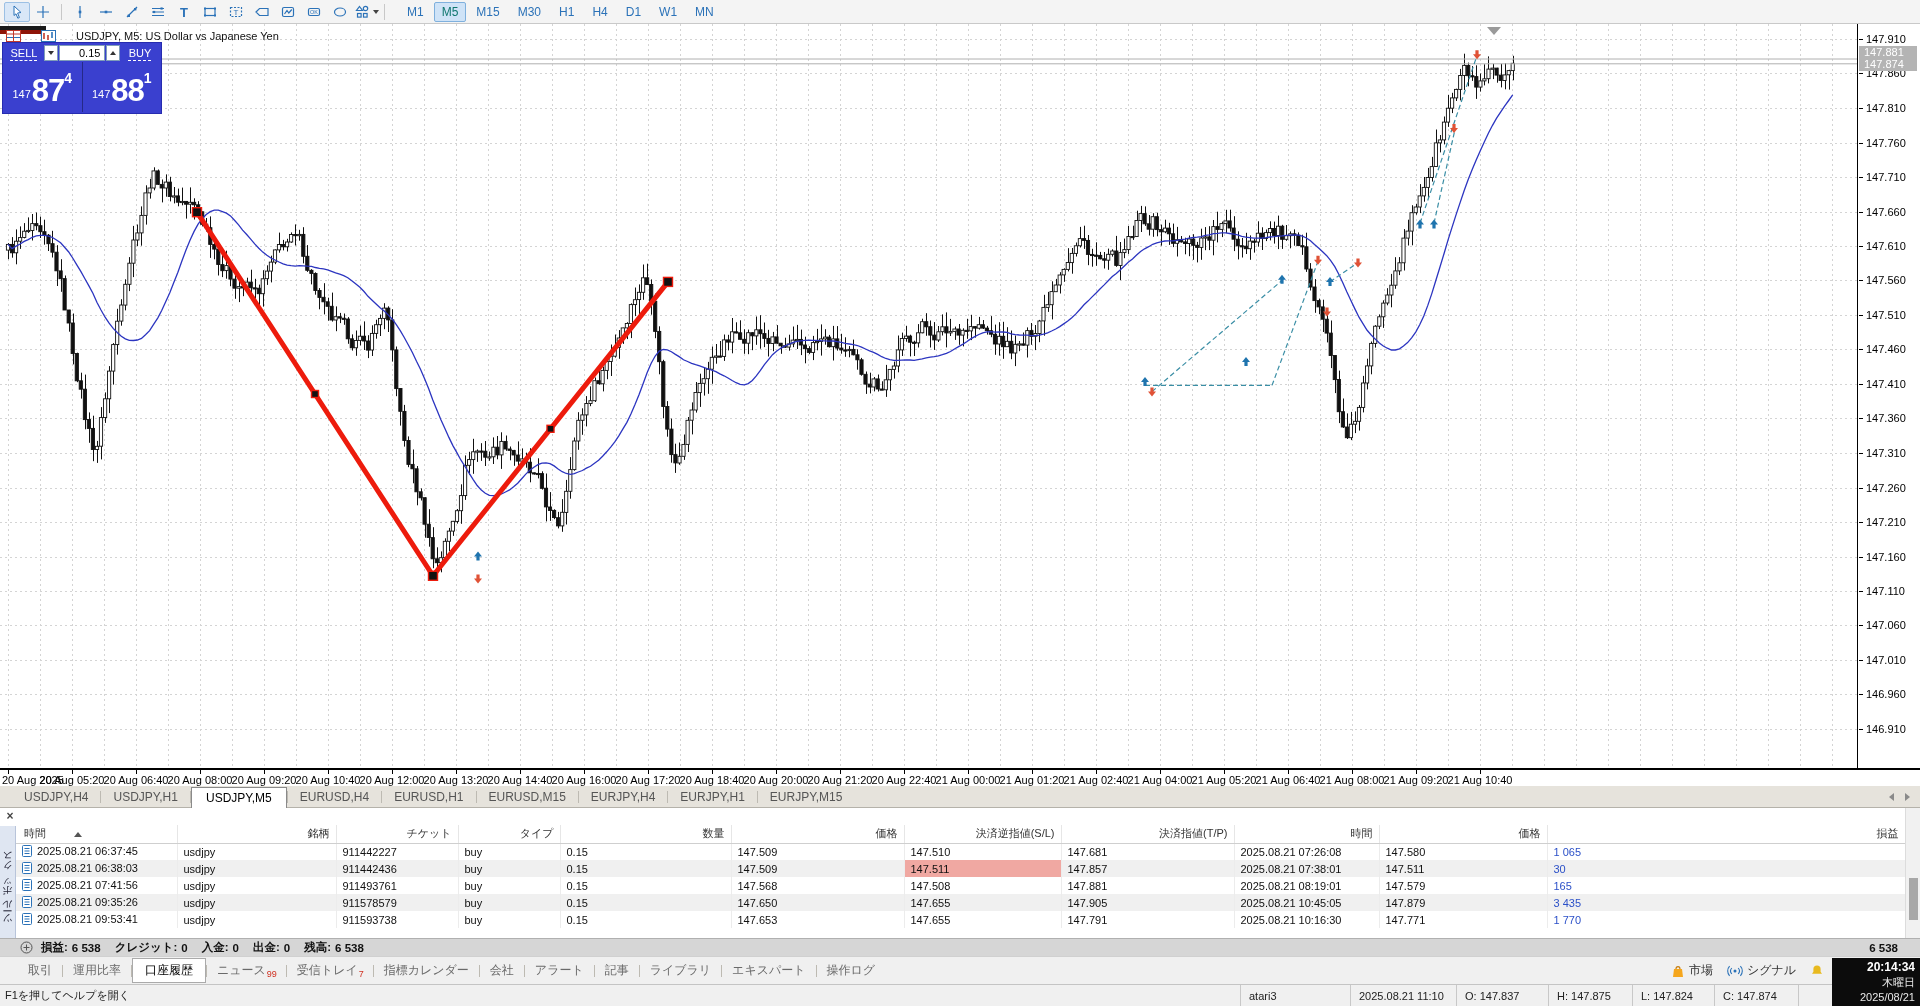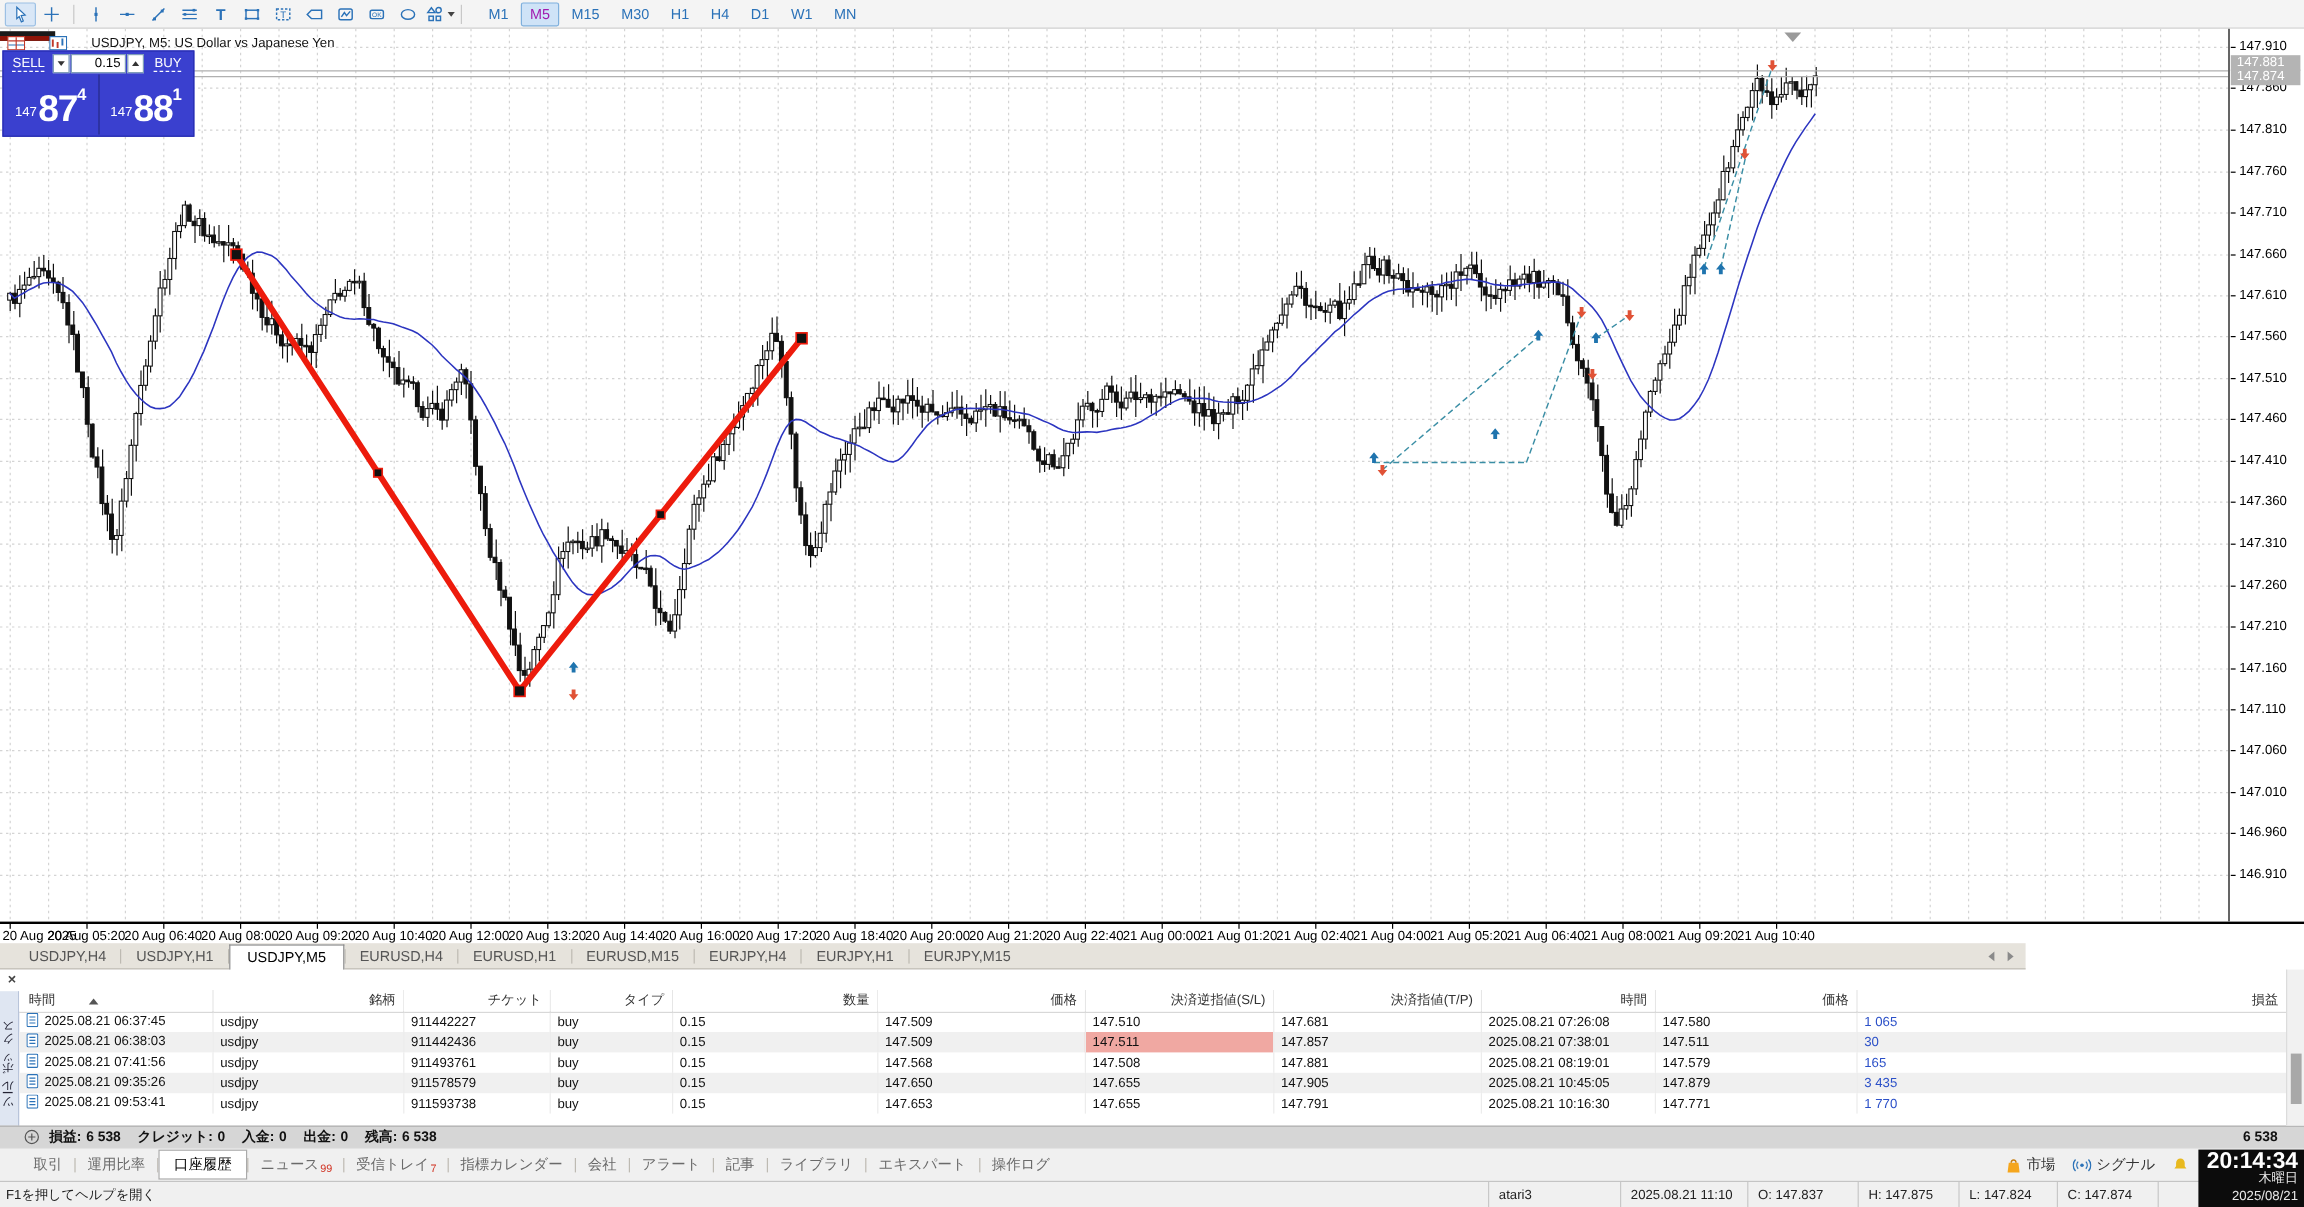--- a/index.html
+++ b/index.html
@@ -12,21 +12,21 @@
              background: #f4f4f4; border-bottom: 1px solid #c9c9c9;
              display: flex; align-items: center; padding-left: 4px; }
   .tool { width: 26px; height: 20px; display: flex; align-items: center; justify-content: center;
           border: 1px solid transparent; border-radius: 2px; }
   .tool.selected { background: #d9e7f7; border-color: #9cc0e4; }
   .tool svg { display: block; }
   .tb-sep { width: 1px; height: 16px; background: #c8c8c8; margin: 0 5px; }
   .tf-group { display: flex; align-items: center; margin-left: 8px; }
   .tf-btn { padding: 2px 7px; margin: 0 1px; color: #2b72b8; font-size: 12px;
             border: 1px solid transparent; border-radius: 2px; }
-  .tf-btn.active { background: #cfe3f7; border-color: #7fb0dd; color: #a21caf; }
+  .tf-btn.active { background: #cfe3f7; border-color: #7fb0dd; color: #0f766e; }
   .caret { width: 0; height: 0; border-left: 3px solid transparent; border-right: 3px solid transparent;
            border-top: 4px solid #444; margin-left: 3px; }
 
   
   .chart-area { position: absolute; top: 24px; left: 0; width: 1920px; height: 762px; background: #fff; }
   #chart-svg { position: absolute; top: 0; left: 0; }
   .mini-bar { position: absolute; left: 0; top: 2px; width: 46px; height: 8px;
               background: #1a1a1a; border-bottom: 4px solid #8e1408; }
   .chart-title { position: absolute; left: 6px; top: 6px; display: flex; align-items: center;
                  gap: 20px; font-size: 11px; color: #111; }
@@ -55,21 +55,21 @@
             font-size: 11px; text-align: right; padding: 1px 4px 0 0; color: #000; }
   .tp-row2 { display: flex; height: 50px; }
   .tp-price { flex: 1; display: flex; align-items: flex-end; justify-content: center;
               color: #fff; padding-bottom: 8px; }
   .tp-price.right { border-left: 1px solid rgba(0,0,0,.35); }
   .tp-price .sm { font-size: 11px; margin: 0 1px 4px 0; }
   .tp-price .big { font-size: 31px; font-weight: bold; line-height: 26px; letter-spacing: -1px; }
   .tp-price .sup { font-size: 14px; font-weight: bold; align-self: flex-start; margin-top: 8px; }
 
   
-  .chart-tabs { position: absolute; top: 786px; left: 0; width: 1688px; height: 22px;
+  .chart-tabs { position: absolute; top: 786px; left: 0; width: 1920px; height: 22px;
                 background: #e6e3dc; border-bottom: 1px solid #b5b2aa;
                 display: flex; align-items: center; padding-left: 12px; }
   .ctab { padding: 2px 12px; color: #555; font-size: 12px; }
   .ctab.active { background: #fff; border: 1px solid #8a8a8a; border-bottom: 1px solid #fff;
                  color: #000; position: relative; top: 1px; padding: 3px 14px; }
   .tabsep { width: 1px; height: 12px; background: #bdbab2; }
   .ctab-scroll { margin-left: auto; display: flex; gap: 2px; padding-right: 6px; }
   .ctab-btn { width: 14px; height: 14px; display: flex; align-items: center; justify-content: center; }
   .tri-l { width: 0; height: 0; border-top: 4px solid transparent; border-bottom: 4px solid transparent; border-right: 5px solid #8a8a8a; }
   .tri-r { width: 0; height: 0; border-top: 4px solid transparent; border-bottom: 4px solid transparent; border-left: 5px solid #8a8a8a; }
@@ -128,21 +128,21 @@
   .sb-help { flex: 1; padding-left: 5px; }
   .sb-seg { border-left: 1px solid #c8c8c8; height: 100%; display: flex; align-items: center;
             padding: 0 8px; white-space: nowrap; }
   .w-acct { width: 110px; } .w-time { width: 106px; } .w-o { width: 92px; } .w-h { width: 84px; }
   .w-l { width: 82px; } .w-c { width: 84px; } .w-gap { width: 80px; } .w-conn { width: 42px; }
 
   
   .clock { position: absolute; right: 0; top: 958px; width: 88px; height: 48px; background: #0c0c0c;
            color: #fff; z-index: 10; display: flex; flex-direction: column; align-items: flex-end;
            justify-content: center; padding-right: 5px; line-height: 15px; }
-  .clock .t { font-size: 19px; font-weight: bold; }
+  .clock .t { font-size: 12px; font-weight: bold; }
   .clock .d { font-size: 11px; color: #e8e8e8; }
 </style>
 </head>
 <body>
 
 <div id="app">
 
   <div class="toolbar">
     <div id="tools" style="display:flex;align-items:center">
         <div class="tool selected">

